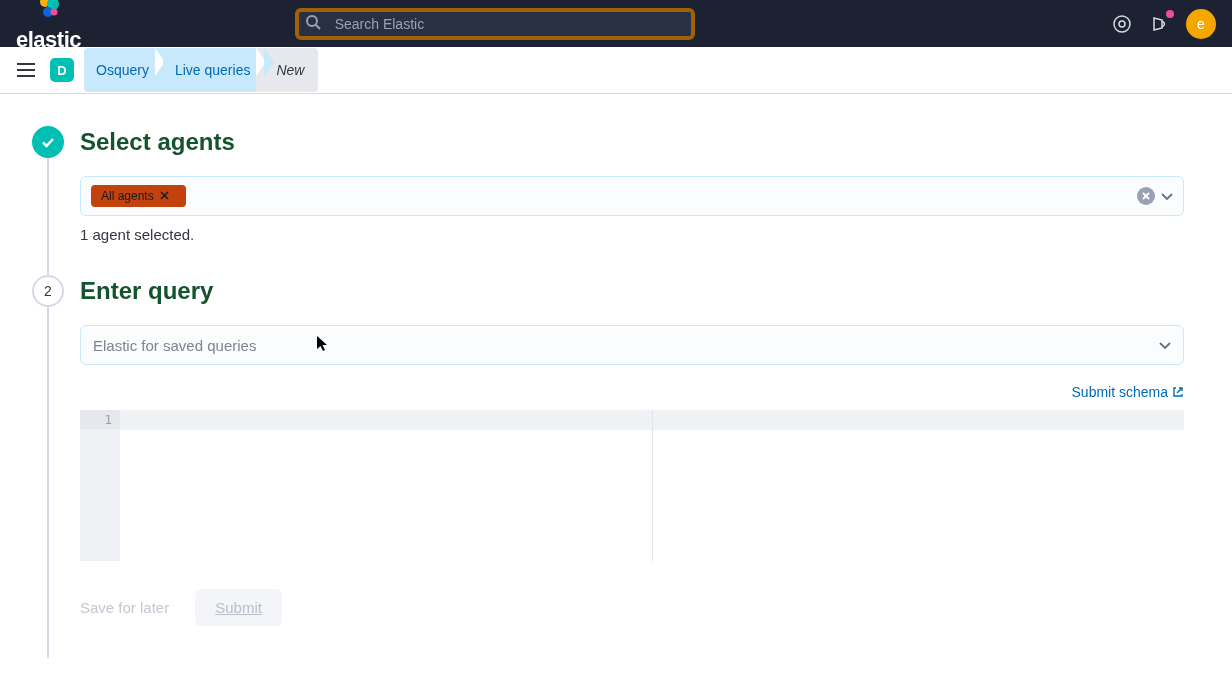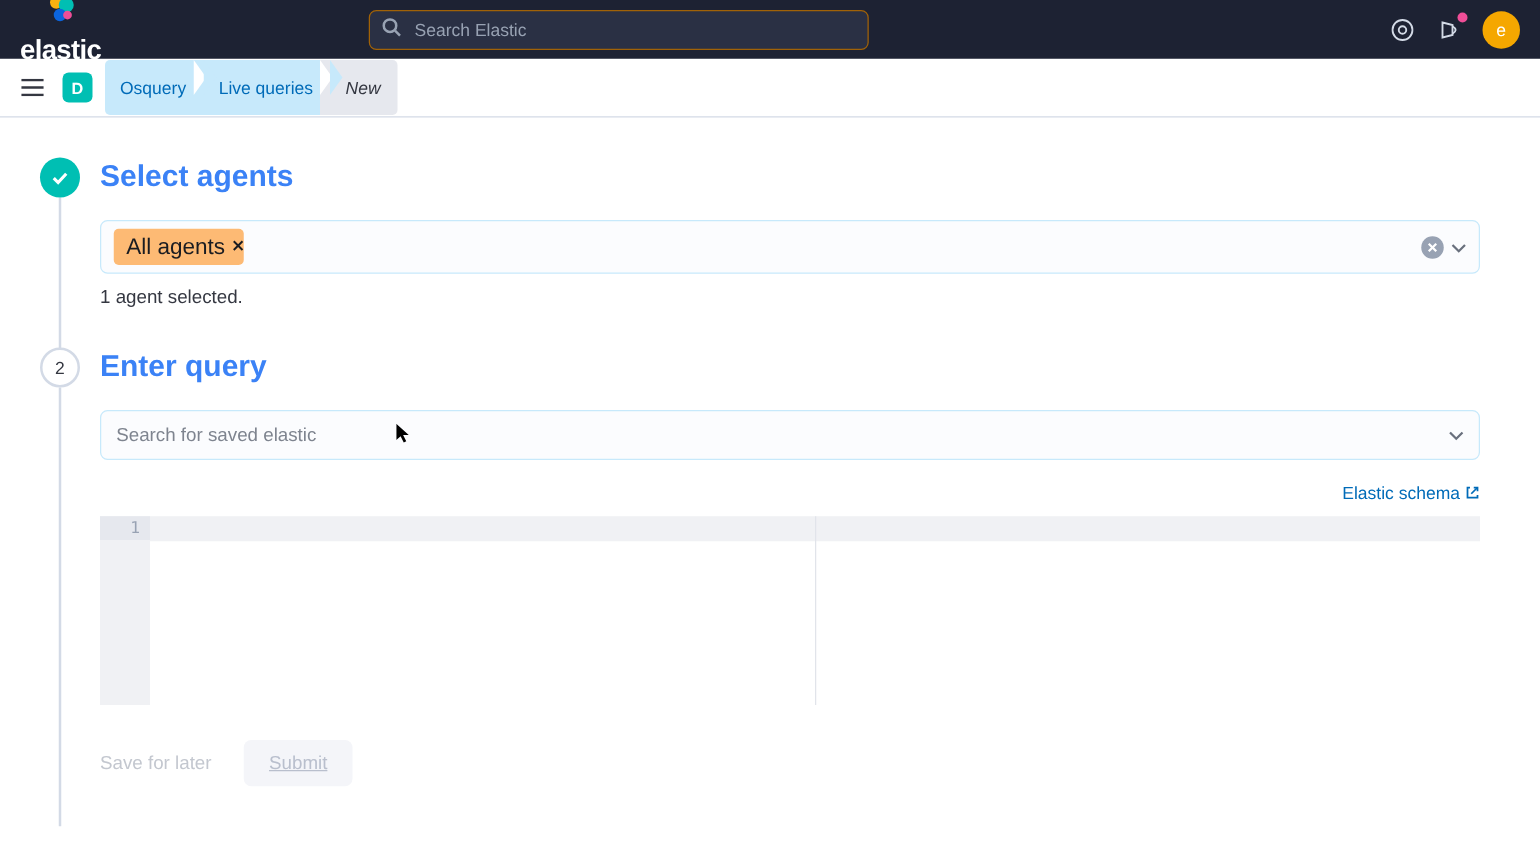--- a/index.html
+++ b/index.html
@@ -37,21 +37,21 @@
       flex: 0 0 auto;
       margin-left: auto;
       margin-right: auto;
       width: 400px;
       position: relative;
     }
     .search-input {
       width: 100%;
       height: 32px;
       background: #2a3044;
-      border: 1px solid #a16207;
+      border: 4px solid #a16207;
       border-radius: 6px;
       padding: 0 12px 0 36px;
       color: #98a2b3;
       font-size: 14px;
     }
     .search-input::placeholder { color: #98a2b3; }
     .search-icon-pos {
       position: absolute;
       left: 10px;
       top: 50%;
@@ -196,41 +196,41 @@
       color: #fff;
     }
     .step-circle.pending {
       background: #fff;
       border: 2px solid #d3dae6;
       color: #343741;
     }
     .step-title {
       font-size: 24px;
       font-weight: 700;
-      color: #3b82f6;
+      color: #14532d;
       line-height: 32px;
       margin-bottom: 18px;
     }
 
     
     .agent-box {
       border: 1px solid #c7e9fb;
       background: #fbfcfe;
       border-radius: 6px;
       padding: 6px 10px;
       display: flex;
       align-items: center;
       min-height: 40px;
     }
     .agent-chip {
-      background: #fdba74;
+      background: #c2410c;
       color: #1a1c21;
-      font-size: 18px;
+      font-size: 12px;
       border-radius: 4px;
-      padding: 4px 0 4px 10px;
+      padding: 4px 17px 4px 10px;
       display: flex;
       align-items: center;
       gap: 6px;
       font-weight: 400;
     }
     .chip-x {
       font-size: 11px;
       cursor: pointer;
       color: #1a1c21;
     }
@@ -465,36 +465,36 @@
       <div class="agent-count">1 agent selected.</div>
     </div>
 
     <div class="step">
       <div class="step-circle pending">
         <span>2</span>
       </div>
       <h2 class="step-title">Enter query</h2>
 
       <div class="saved-box" style="position:relative;">
-        <span>Search for saved elastic</span>
+        <span>Elastic for saved queries</span>
         <span class="chev">
           <svg width="12" height="8" viewBox="0 0 12 8" stroke="currentColor" stroke-width="1.8" fill="none">
               <polyline points="1,1 6,6 11,1"></polyline>
             </svg>
         </span>
         <span class="cursor-arrow" style="position:absolute; left:236px; top:10px;">
           <svg width="12" height="16" viewBox="0 0 12 16">
               <path d="M0 0 L0 13 L3.5 10 L6 15 L8 14 L5.5 9 L10 9 Z" fill="#000"></path>
             </svg>
         </span>
       </div>
 
       <div class="schema-link">
         <a href="#">
-          <span>Elastic schema</span>
+          <span>Submit schema</span>
           <svg width="12" height="12" viewBox="0 0 12 12" stroke="currentColor" fill="none" stroke-width="1.4">
             <path d="M4 2 H2 V10 H10 V8"></path>
               <path d="M7 2 H10 V5"></path>
               <line x1="10" y1="2" x2="5" y2="7"></line>
           </svg>
         </a>
       </div>
 
       <div class="editor">
         <div class="gutter">

